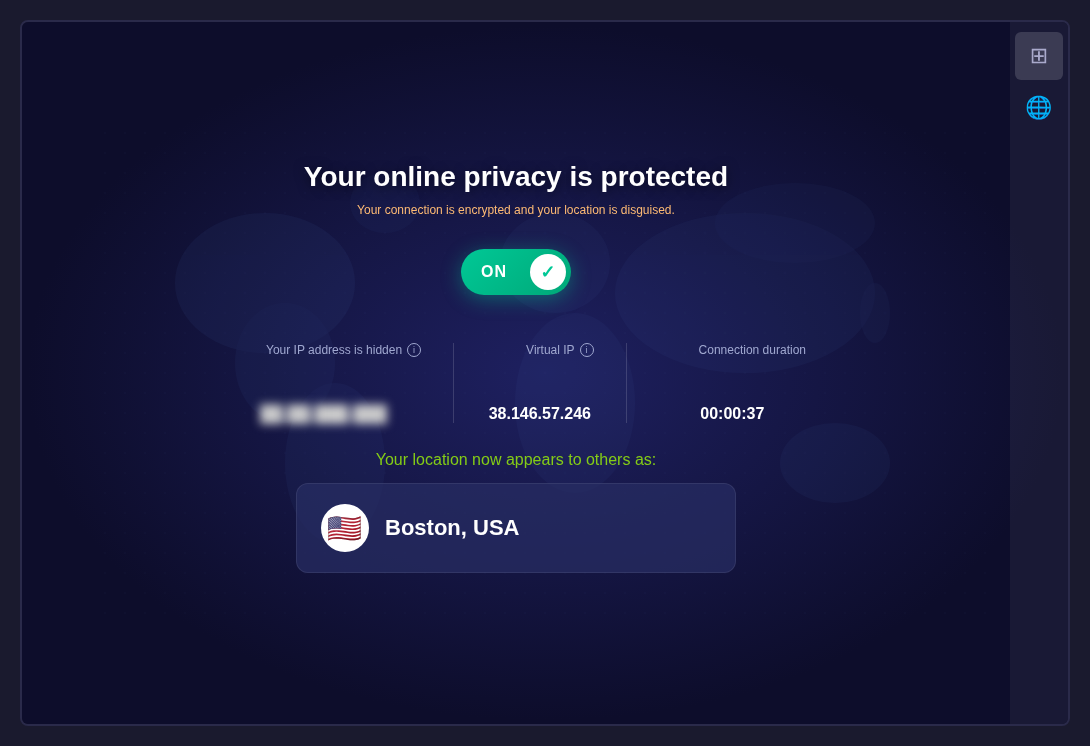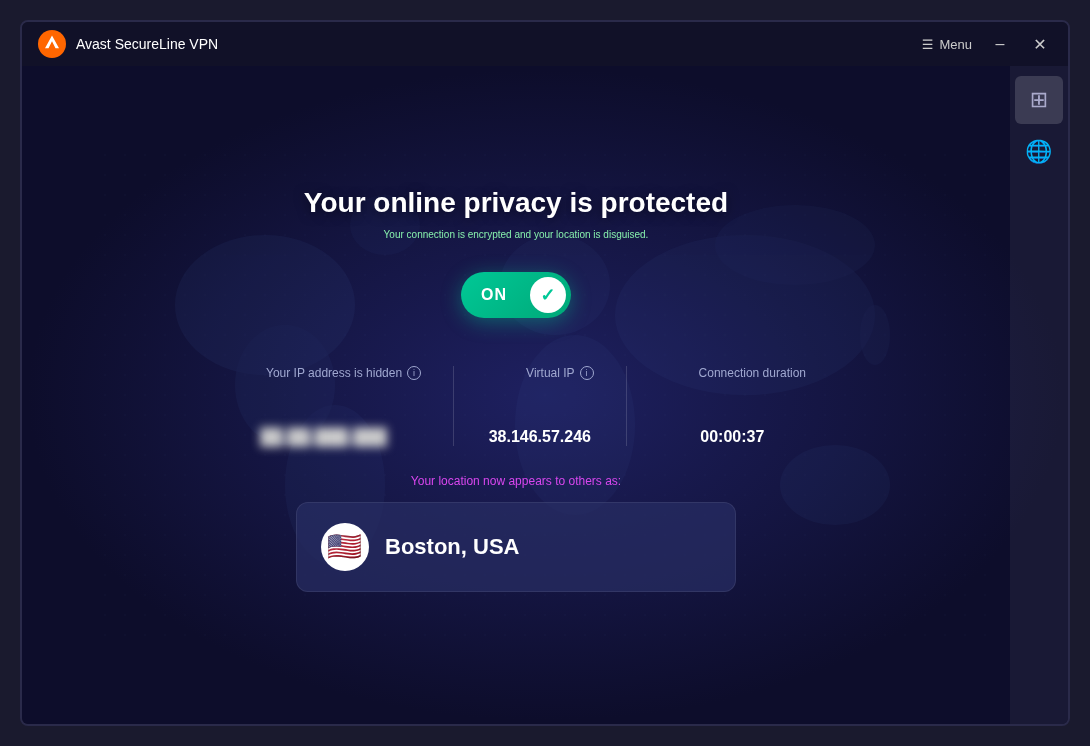--- a/index.html
+++ b/index.html
@@ -138,22 +138,22 @@
 
     .headline {
       color: #ffffff;
       font-size: 28px;
       font-weight: 700;
       text-align: center;
       margin-bottom: 10px;
       text-shadow: 0 2px 12px rgba(0,0,0,0.5);
     }
     .subtitle {
-      color: #86efac;
-      font-size: 10px;
+      color: #fdba74;
+      font-size: 12px;
       text-align: right;
       margin-bottom: 32px;
     }
 
     
     .toggle-container {
       margin-bottom: 48px;
     }
     .toggle-pill {
       width: 110px;
@@ -231,22 +231,22 @@
       font-weight: 700;
       margin-top: 48px;
     }
     .stat-value.blurred {
       filter: blur(5px);
       color: #cccccc;
     }
 
     
     .location-label {
-      color: #d946ef;
-      font-size: 12px;
+      color: #84cc16;
+      font-size: 16px;
       margin-bottom: 14px;
     }
 
     
     .location-card {
       width: 440px;
       background: rgba(40, 45, 100, 0.7);
       border-radius: 12px;
       padding: 20px 24px;
       display: flex;
@@ -283,36 +283,20 @@
       border-radius: 20px;
       cursor: pointer;
       transition: background 0.2s;
     }
   </style>
 </head>
 <body>
 
 <div class="window">
 
-  <div class="titlebar">
-
-    <svg class="titlebar-logo" viewBox="0 0 40 40" fill="none" xmlns="http://www.w3.org/2000/svg">
-      <circle cx="20" cy="20" r="20" fill="#FF6600"></circle>
-      <path d="M20 8 L30 26 L25 26 L20 16 L15 26 L10 26 Z" fill="white"></path>
-    </svg>
-    <span class="titlebar-title">Avast SecureLine VPN</span>
-    <div class="titlebar-controls">
-      <div class="menu-btn">
-        <span>☰</span>
-        <span>Menu</span>
-      </div>
-      <div class="win-btn">–</div>
-      <div class="win-btn close">✕</div>
-    </div>
-  </div>
 
   <div class="main-content">
 
     <div class="world-map-bg">
       <svg class="world-map-svg" viewBox="0 0 900 500" fill="none" xmlns="http://www.w3.org/2000/svg">
 
         <ellipse cx="170" cy="160" rx="90" ry="70" fill="#4466aa" opacity="0.6"></ellipse>
         <ellipse cx="190" cy="240" rx="50" ry="60" fill="#4466aa" opacity="0.5"></ellipse>
 
         <ellipse cx="240" cy="340" rx="50" ry="80" fill="#4466aa" opacity="0.5"></ellipse>

